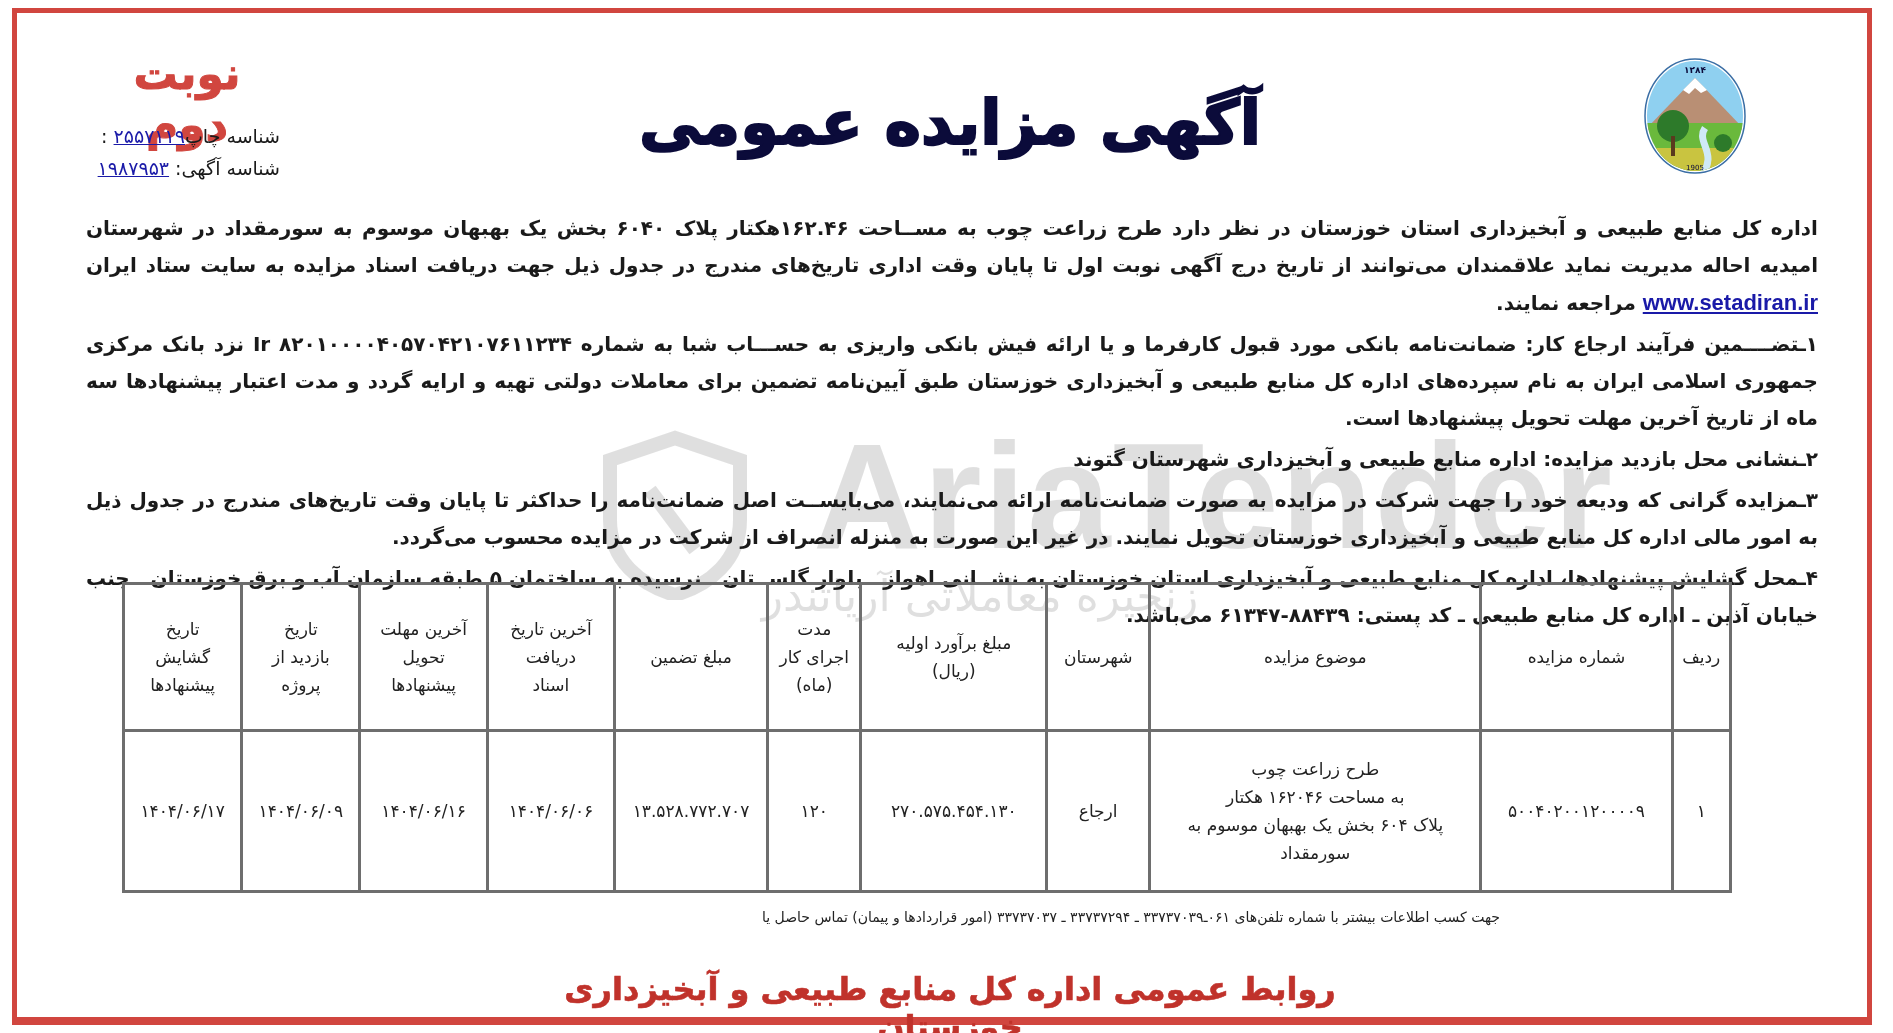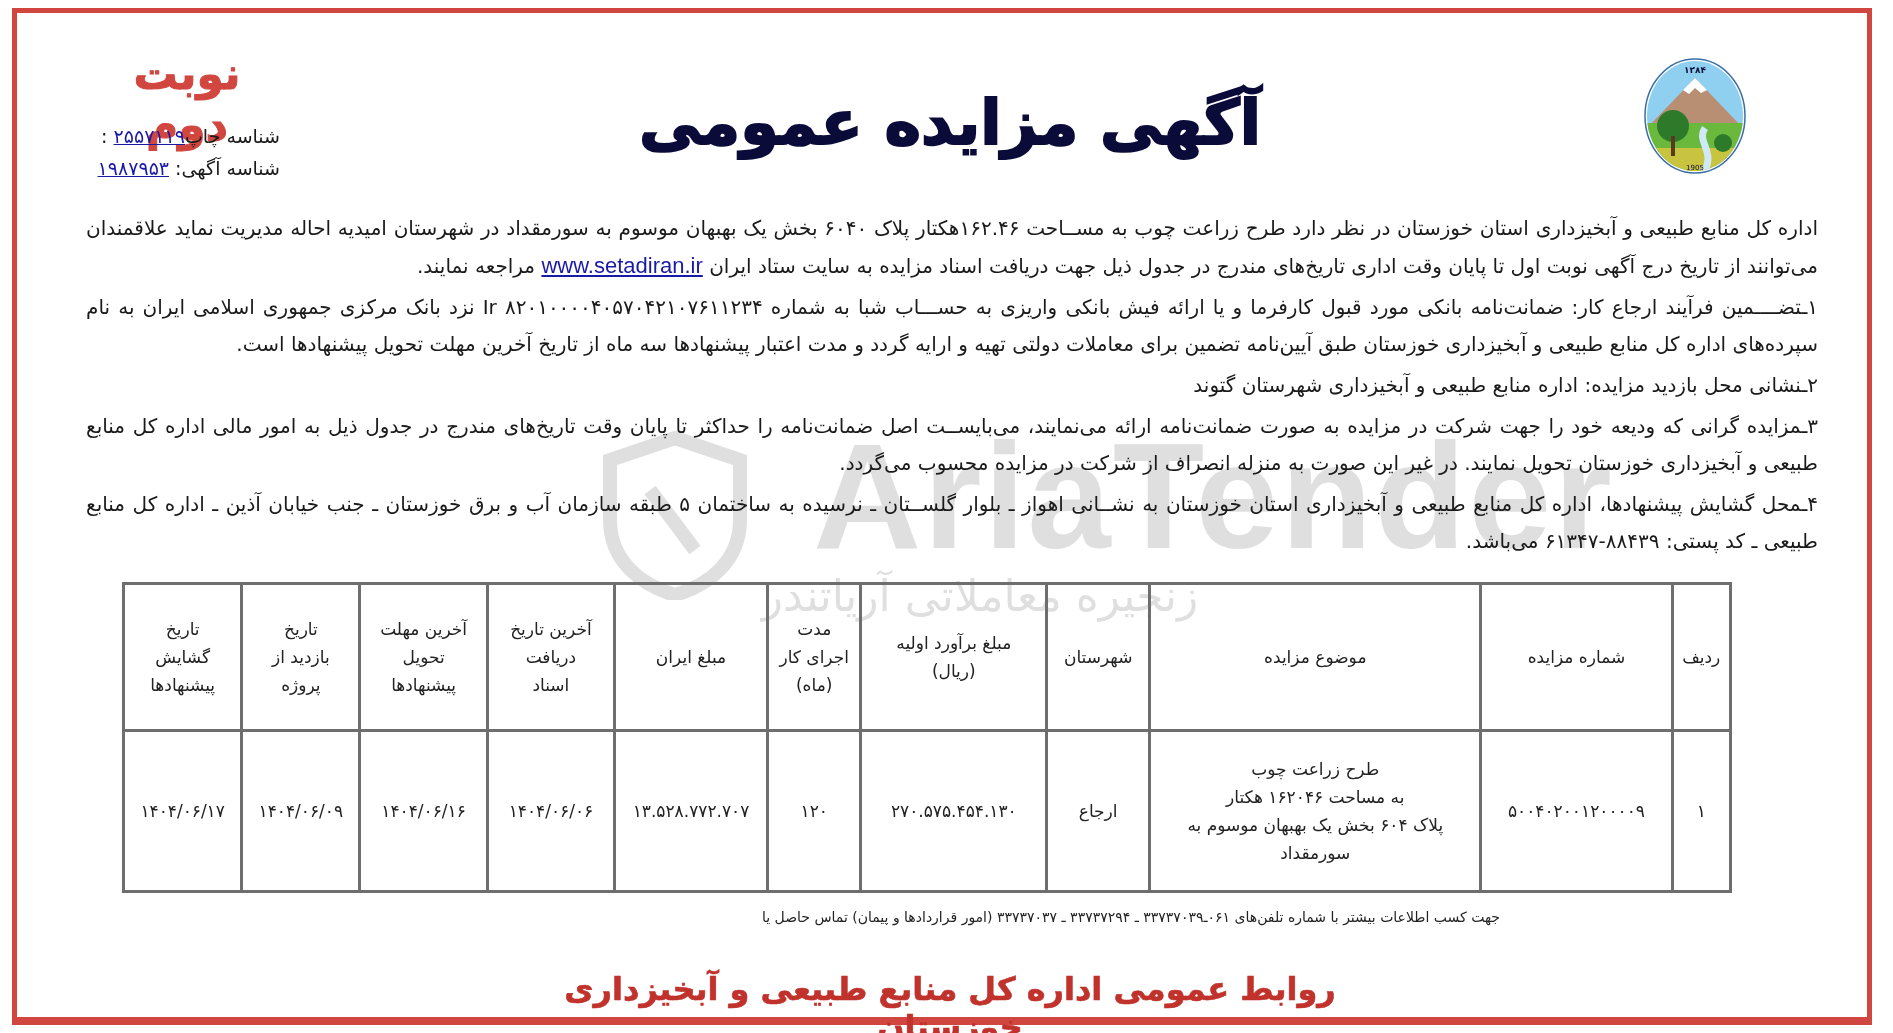--- a/index.html
+++ b/index.html
@@ -34,20 +34,21 @@
     .ids {
       position: absolute; left: 80px; top: 120px; width: 200px; direction: rtl;
       font-size: 19px; line-height: 32px; text-align: right;
     }
     .ids a { color: #1a1aa8; text-decoration: underline; }
     
     .body-text {
       position: absolute; left: 86px; top: 210px; width: 1732px;
       direction: rtl; text-align: justify; font-size: 20px; line-height: 37px;
       font-family: "DejaVu Sans", sans-serif;
+      font-weight: bold;
     }
     .body-text p { margin: 0 0 4px 0; }
     .body-text a { color: #1a1aa8; text-decoration: underline; font-family: "Liberation Sans", sans-serif; font-size: 22px; }
     
     .watermark {
       position: absolute; left: 600px; top: 420px; width: 680px; height: 200px; pointer-events: none;
       opacity: 0.18;
     }
     .wm-text {
       position: absolute; left: 170px; top: -10px; font-family: "Liberation Sans", sans-serif;
@@ -164,21 +165,21 @@
       <th style="width:175px">
           <span class="h-line">مبلغ برآورد اولیه</span>
           <span class="h-line">(ریال)</span>
         </th>
       <th style="width:82px">
           <span class="h-line">مدت</span>
           <span class="h-line">اجرای کار</span>
           <span class="h-line">(ماه)</span>
         </th>
       <th style="width:140px">
-          <span class="h-line">مبلغ ایران</span>
+          <span class="h-line">مبلغ تضمین</span>
         </th>
       <th style="width:115px">
           <span class="h-line">آخرین تاریخ</span>
           <span class="h-line">دریافت</span>
           <span class="h-line">اسناد</span>
         </th>
       <th style="width:115px">
           <span class="h-line">آخرین مهلت</span>
           <span class="h-line">تحویل</span>
           <span class="h-line">پیشنهادها</span>

